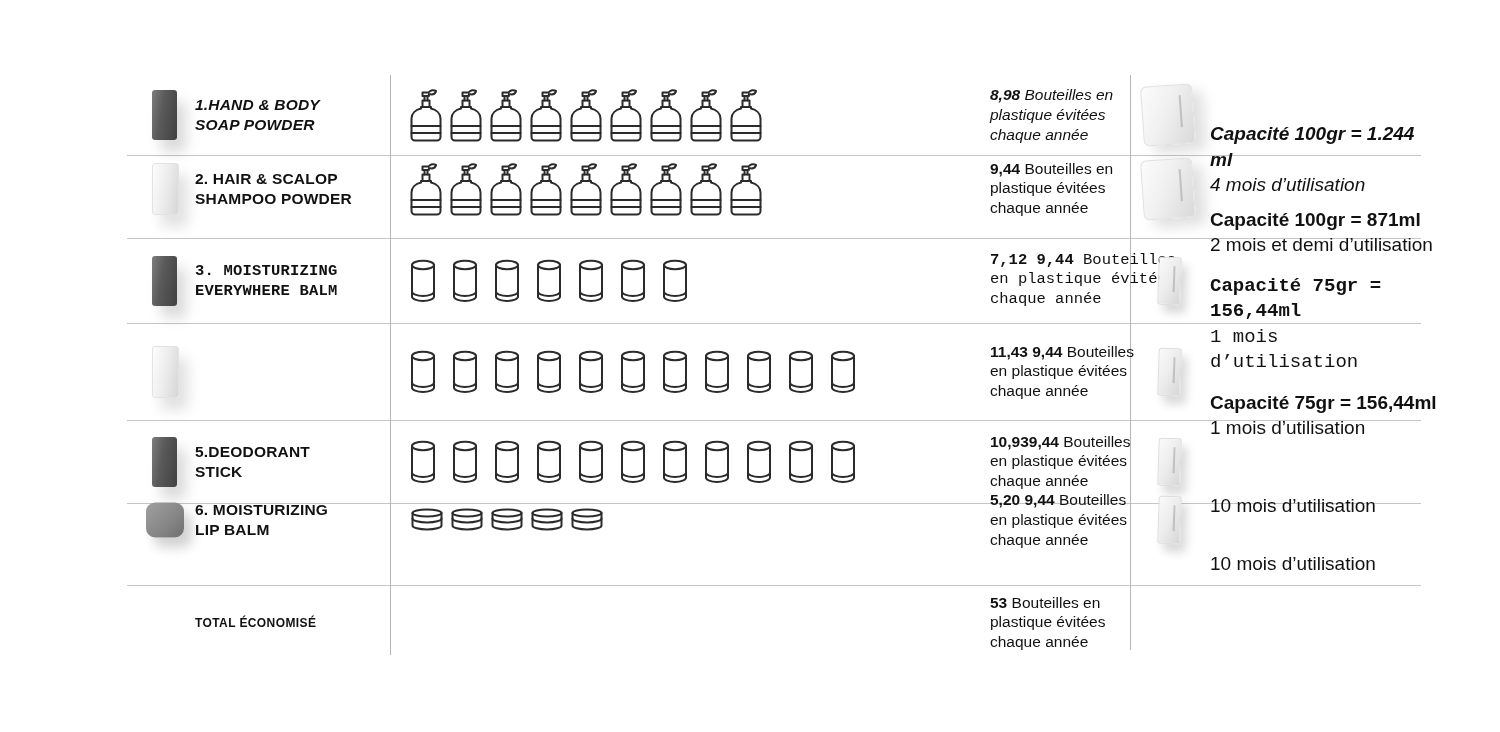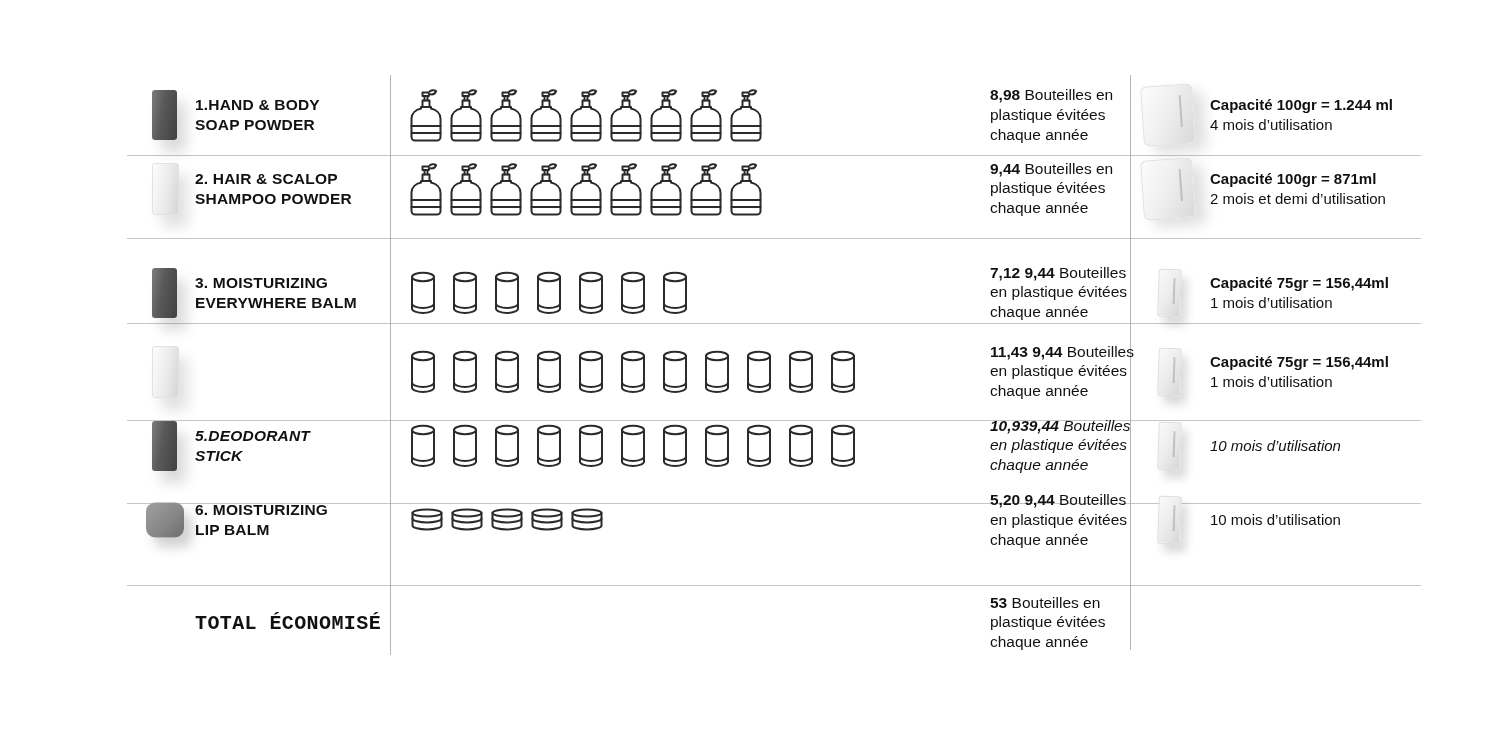--- a/index.html
+++ b/index.html
@@ -7,24 +7,24 @@
     width:1500px;height:732px;position:relative;background:#ffffff;
     font-family:"Liberation Sans", sans-serif;color:#111111;overflow:hidden;
   }
   #table{position:absolute;inset:0;}
   .row{position:absolute;left:0;width:1500px;}
   .cell{position:absolute;top:50%;transform:translateY(-50%);}
   
   .label{left:195px;width:200px;font-weight:bold;font-size:15.5px;line-height:1.3;white-space:pre-line;letter-spacing:.2px;}
   .icons{left:410px;display:flex;align-items:center;}
   .savings{left:950px;width:196px;font-size:15.5px;line-height:1.28;white-space:pre-line;margin-left:40px;}
-  .capacity{left:1210px;width:228px;font-size:15px;line-height:1.35;}
+  .capacity{left:1210px;width:228px;font-size:19px;line-height:1.35;margin-top:44px;}
   .cap-line{display:block;}
   .b{font-weight:bold;}
-  .total-label{left:195px;font-weight:bold;font-size:20px;letter-spacing:.4px;font-family:Liberation Mono, monospace;}
+  .total-label{left:195px;font-weight:bold;font-size:12px;letter-spacing:.4px;}
   .row-total{top:585px;height:75px;}
   
   .thumb-dark-stick{left:152px;width:25px;height:50px;border-radius:3px;
     background:linear-gradient(100deg,#7d7d7d 0%,#5a5a5a 40%,#414141 100%);
     box-shadow:9px 12px 14px rgba(0,0,0,.15);}
   .thumb-white-stick{left:152px;width:25px;height:50px;border-radius:3px;
     background:linear-gradient(100deg,#fdfdfd 0%,#ececec 50%,#d6d6d6 100%);
     border:1px solid #e2e2e2;box-shadow:9px 12px 14px rgba(0,0,0,.12);}
   .thumb-gray-square{left:146px;width:38px;height:35px;border-radius:9px;
     background:linear-gradient(135deg,#a0a0a0 0%,#858585 60%,#6e6e6e 100%);
@@ -87,21 +87,21 @@
   </div>
 
   <div class="hline" style="top: 155px; background: rgb(198, 198, 198);"></div>
   <div class="hline" style="top: 238px; background: rgb(198, 198, 198);"></div>
   <div class="hline" style="top: 323px; background: rgb(198, 198, 198);"></div>
   <div class="hline" style="top: 420px; background: rgb(198, 198, 198);"></div>
   <div class="hline" style="top: 503px; background: rgb(198, 198, 198);"></div>
   <div class="hline" style="top: 585px; background: rgb(198, 198, 198);"></div>
   <div class="vline" id="vline-1" style="background: rgb(181, 181, 181);"></div>
   <div class="vline" id="vline-2" style="background: rgb(181, 181, 181);"></div>
-<div class="row" style="top: 75px; height: 80px;">
+<div class="row" style="top: 75px; height: 80px; font-style: italic;">
       <div class="cell thumb-dark-stick"></div>
       <div class="cell label">1.HAND &amp; BODY
 SOAP POWDER</div>
       <div class="cell icons" style="gap: 8px;">
         <svg width="32" height="58" viewBox="0 0 32 58">
           <use href="#sym-pump-bottle"></use>
         </svg>
         <svg width="32" height="58" viewBox="0 0 32 58">
           <use href="#sym-pump-bottle"></use>
         </svg>
@@ -171,21 +171,21 @@
       </div>
       <div class="cell savings"><span class="b">9,44</span> <span>Bouteilles en
 plastique évitées
 chaque année</span></div>
       <div class="cell refill-large"></div>
       <div class="cell capacity">
         <span class="b cap-line">Capacité  100gr = 871ml</span>
         <span class="cap-line">2 mois et demi d’utilisation</span>
       </div>
     </div>
-    <div class="row" style="top: 250px; height: 85px;">
+    <div class="row" style="top: 238px; height: 85px; font-family: Liberation Mono, monospace;">
       <div class="cell thumb-dark-stick"></div>
       <div class="cell label">3. MOISTURIZING
 EVERYWHERE BALM</div>
       <div class="cell icons" style="gap: 16px;">
         <svg width="26" height="44" viewBox="0 0 26 44">
           <use href="#sym-cylinder"></use>
         </svg>
         <svg width="26" height="44" viewBox="0 0 26 44">
           <use href="#sym-cylinder"></use>
         </svg>
@@ -253,21 +253,21 @@
       </div>
       <div class="cell savings"><span class="b">11,43 9,44</span> <span>Bouteilles
 en plastique évitées
 chaque année</span></div>
       <div class="cell refill-small"></div>
       <div class="cell capacity">
         <span class="b cap-line">Capacité  75gr = 156,44ml</span>
         <span class="cap-line">1 mois d’utilisation</span>
       </div>
     </div>
-    <div class="row" style="top: 404px; height: 83px; font-style: italic;">
+    <div class="row" style="top: 420px; height: 83px;">
       <div class="cell thumb-dark-stick"></div>
       <div class="cell label">5.DEODORANT
 STICK</div>
       <div class="cell icons" style="gap: 16px;">
         <svg width="26" height="44" viewBox="0 0 26 44">
           <use href="#sym-cylinder"></use>
         </svg>
         <svg width="26" height="44" viewBox="0 0 26 44">
           <use href="#sym-cylinder"></use>
         </svg>

